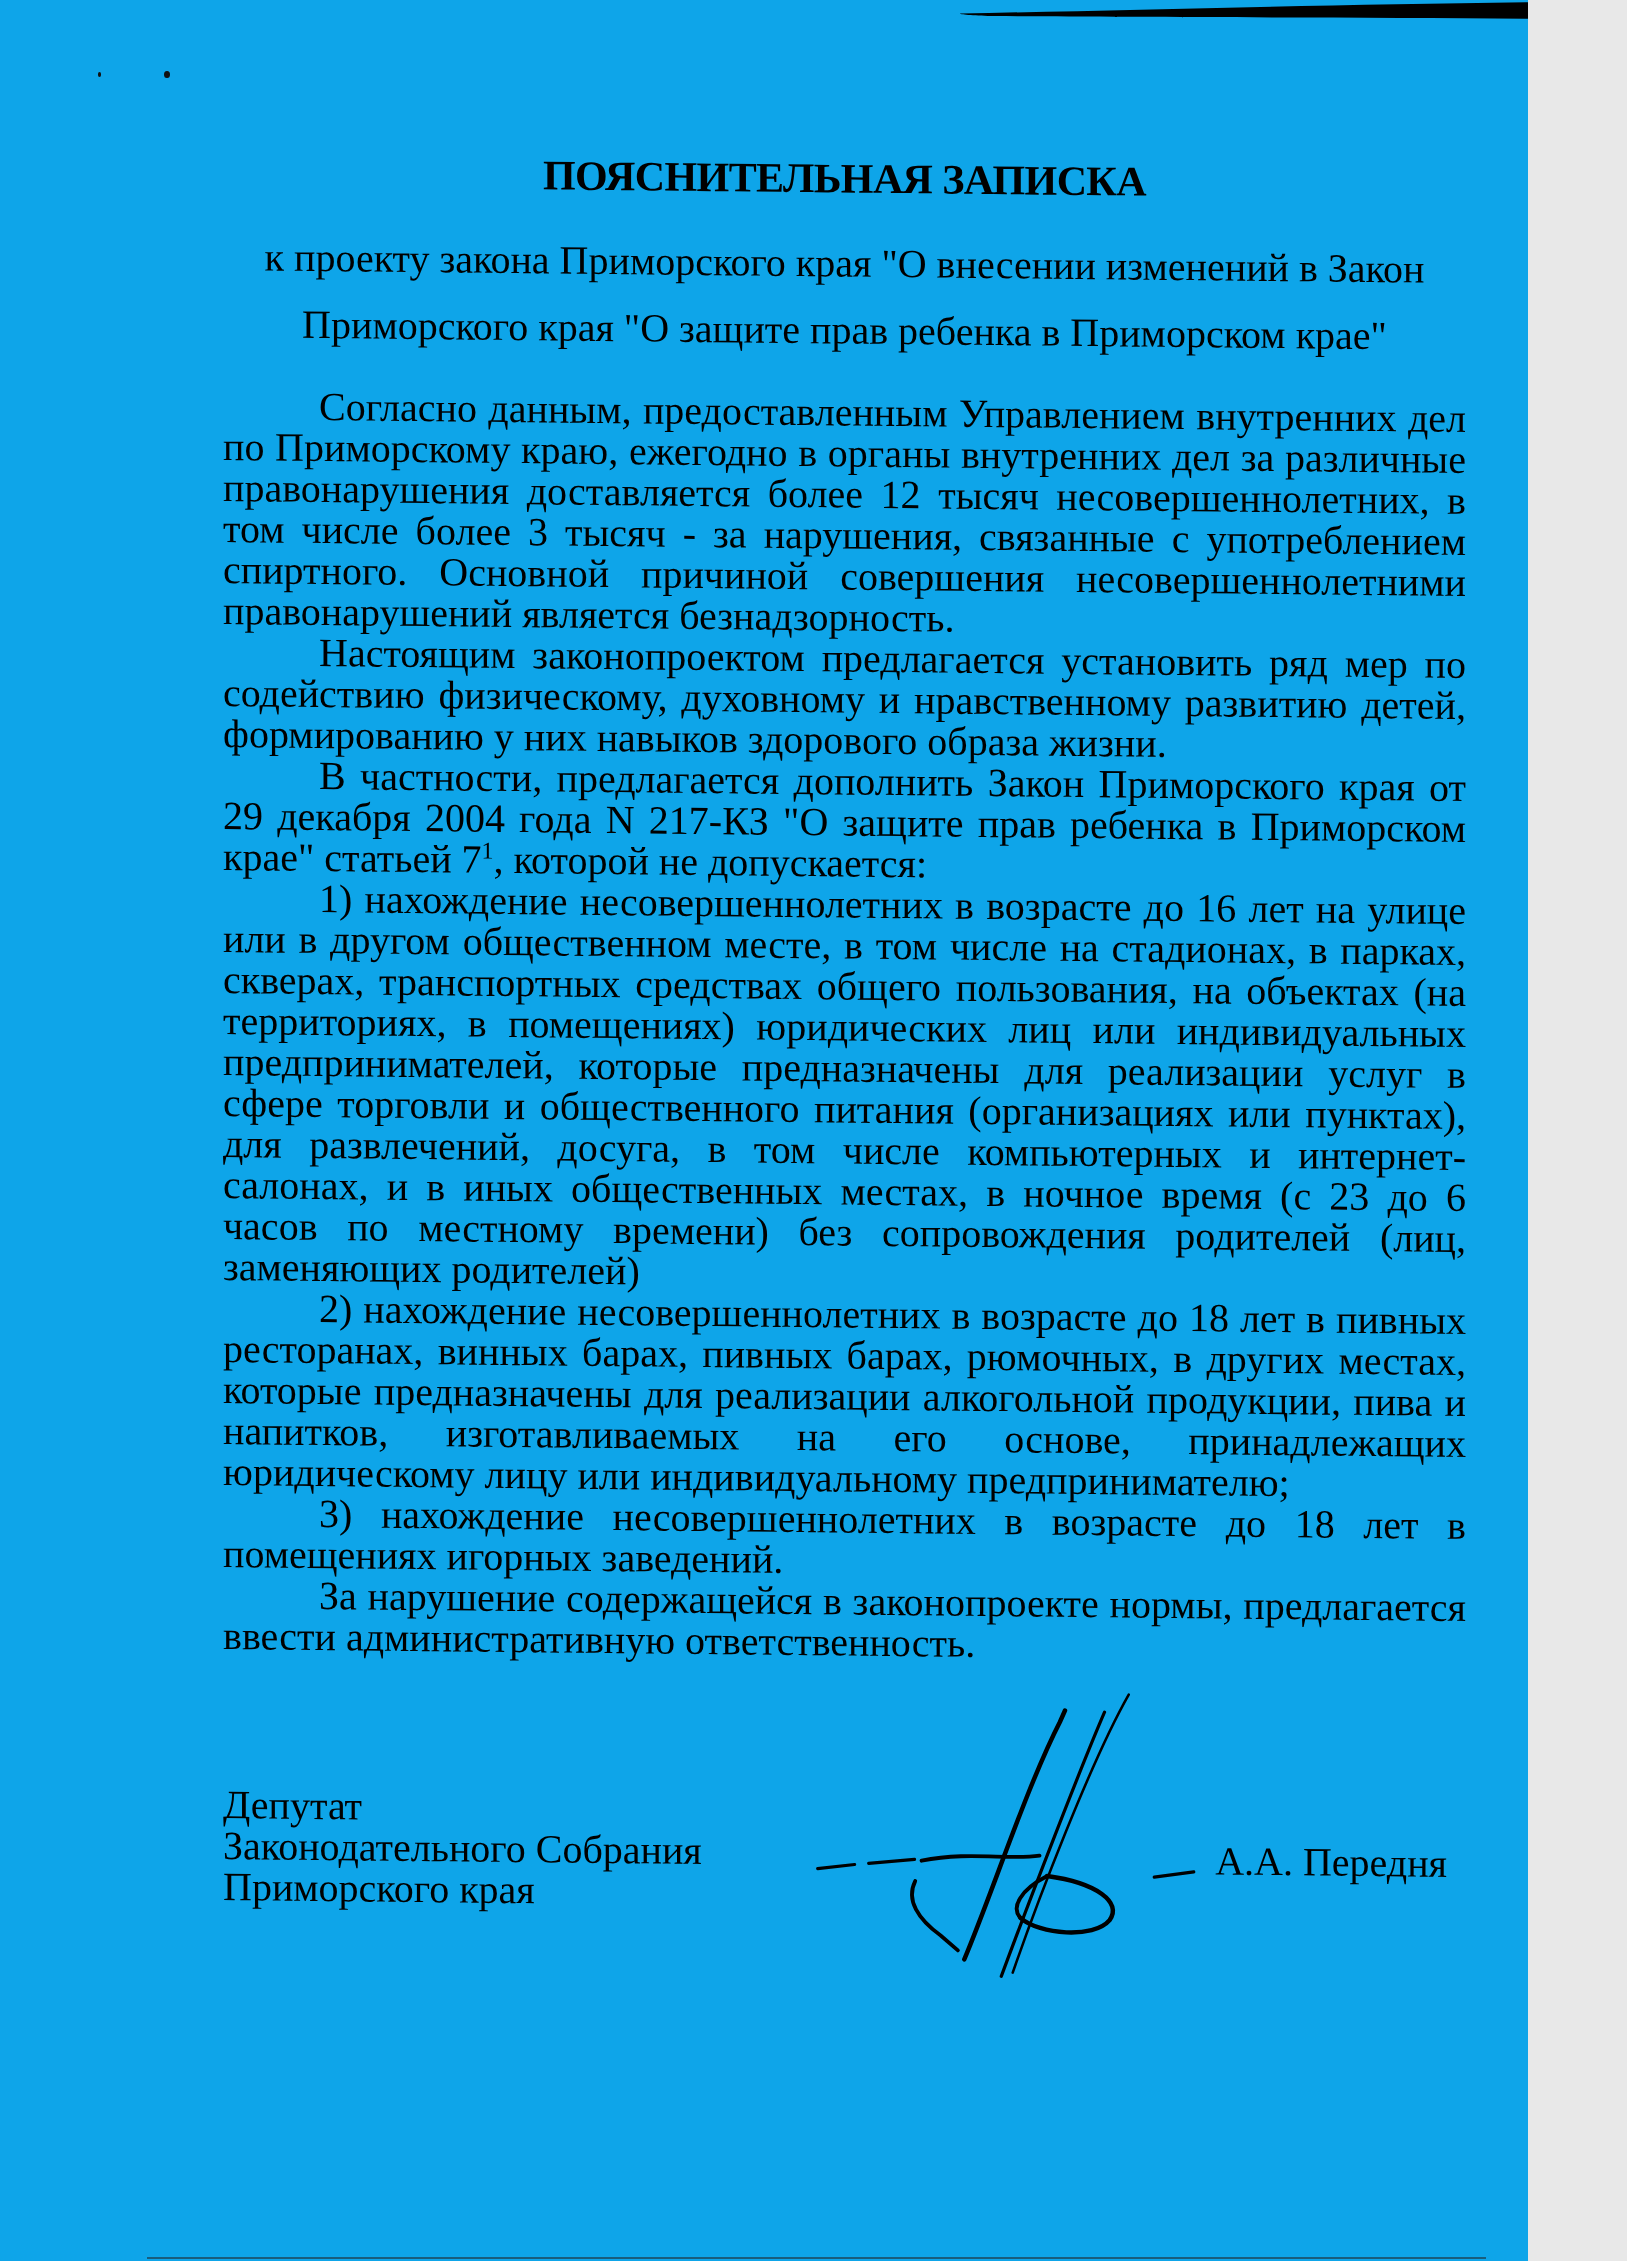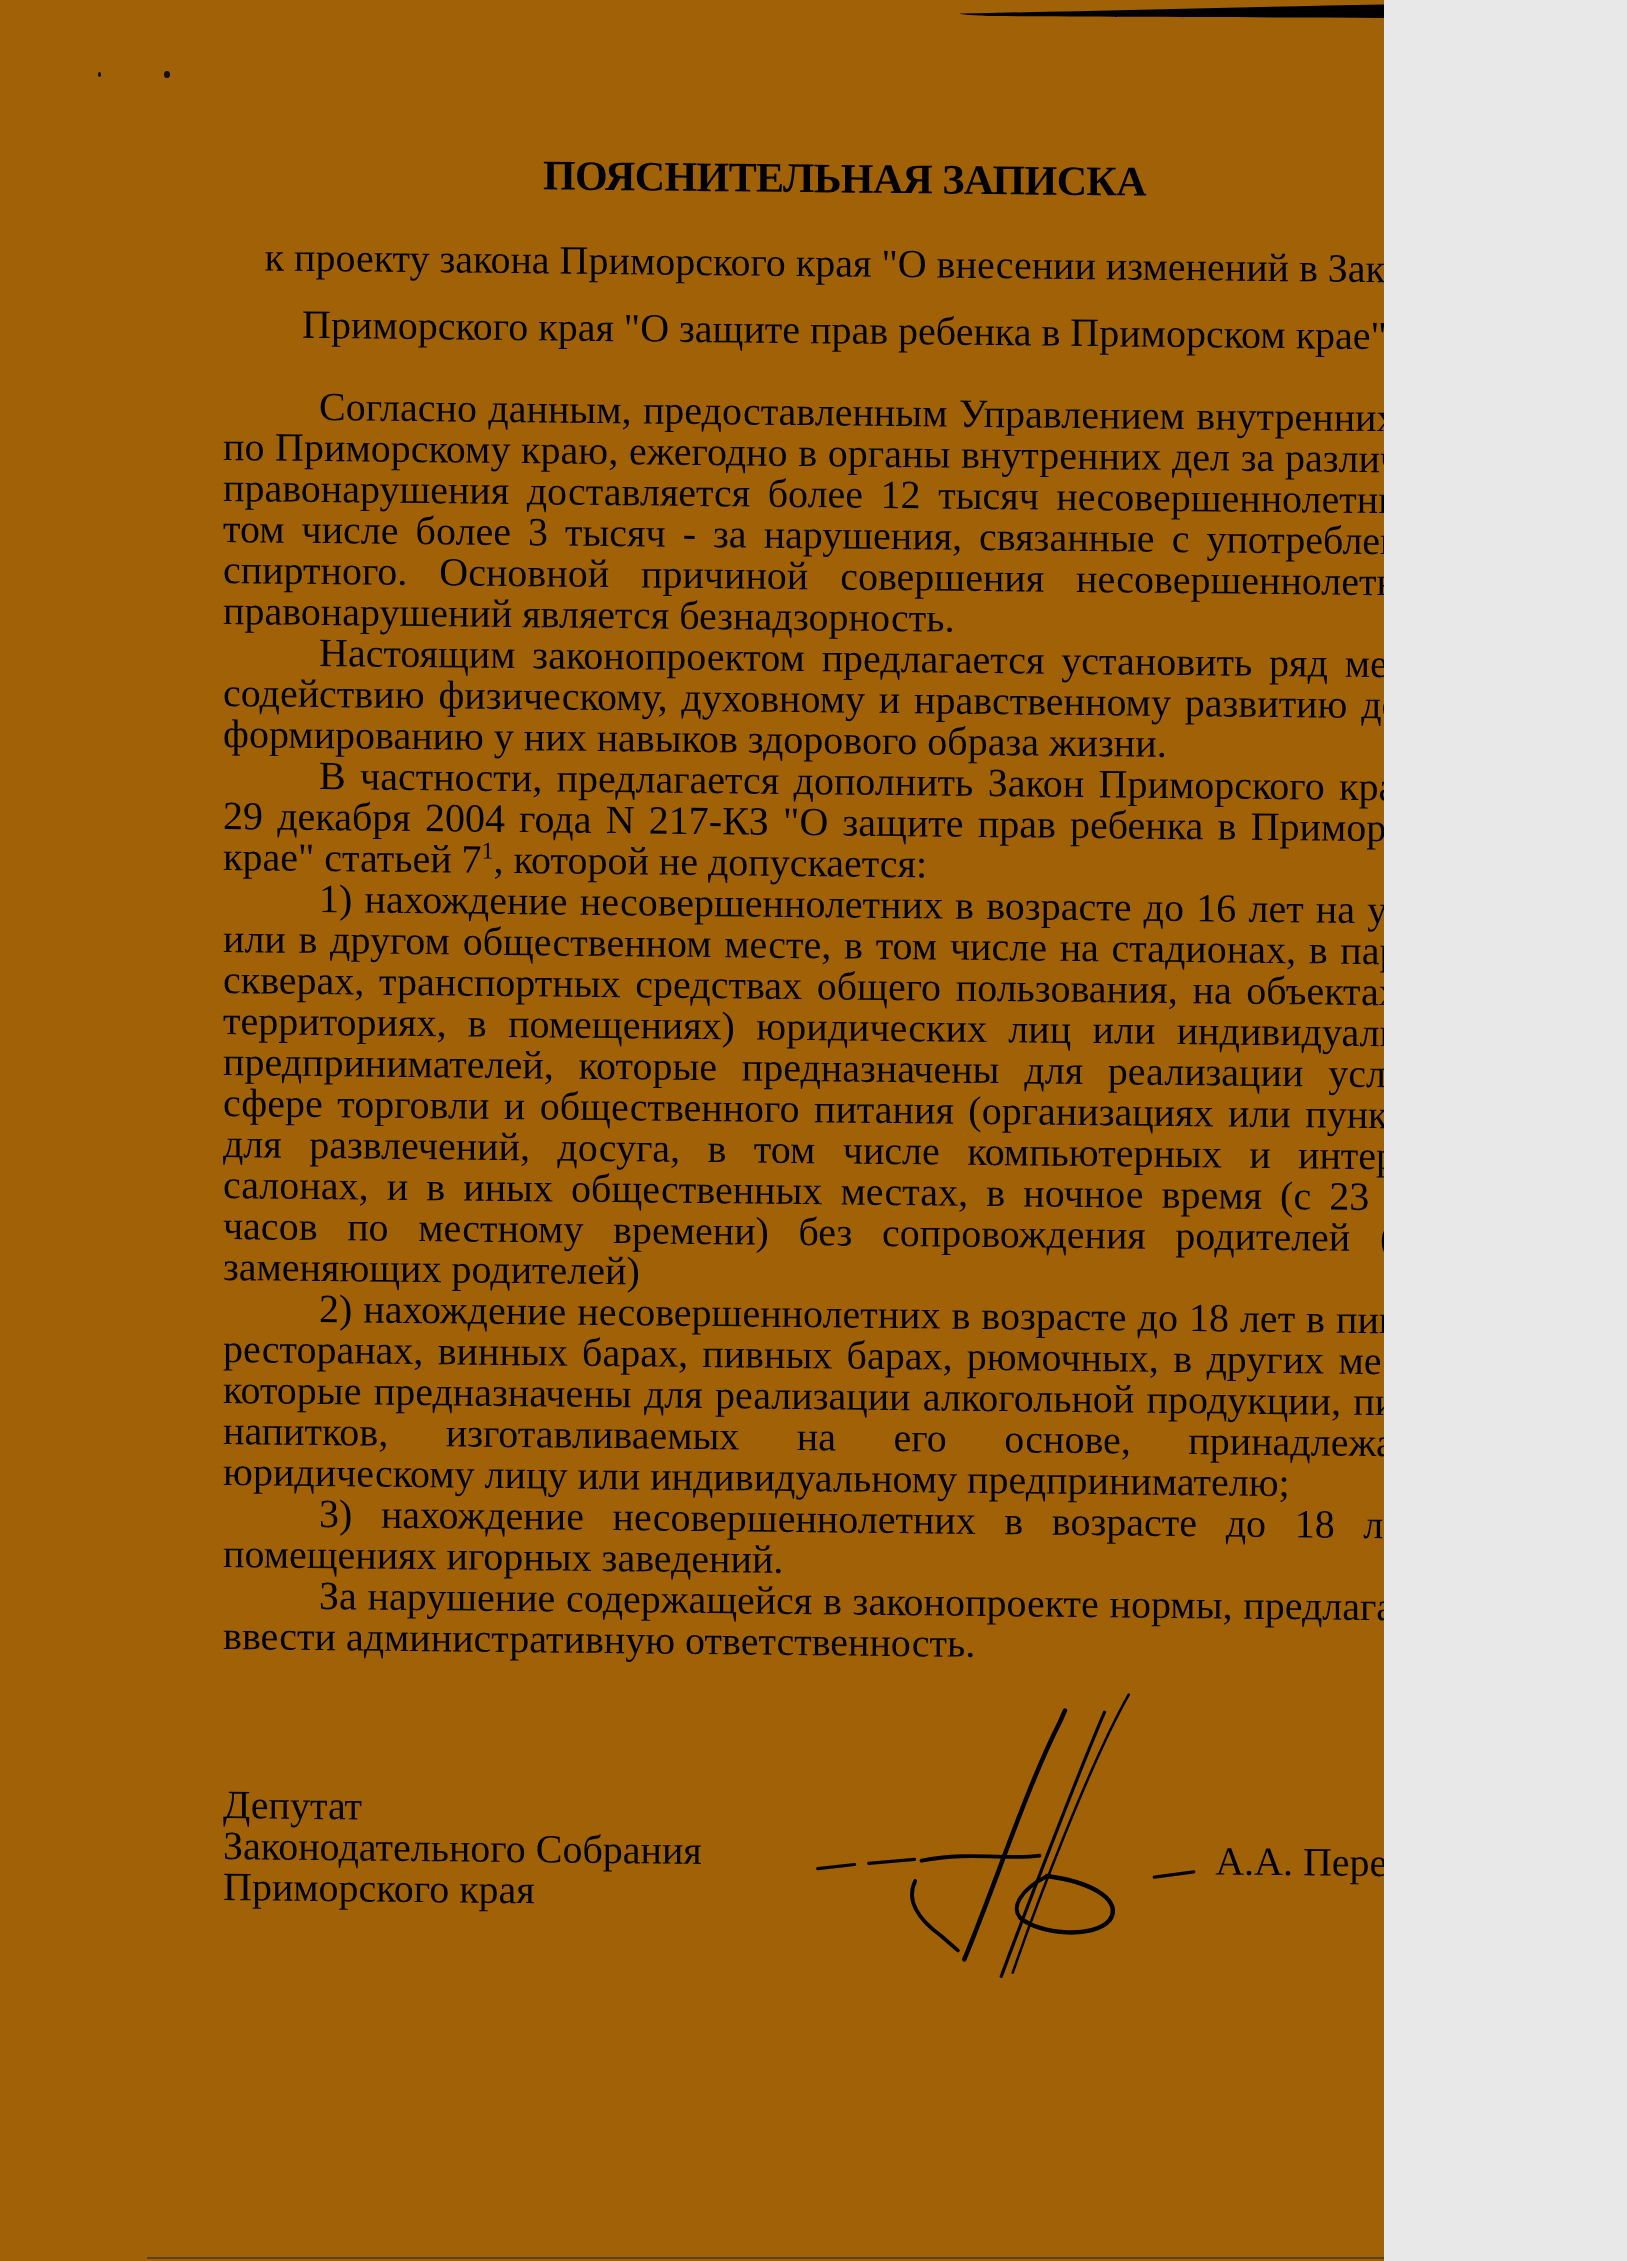--- a/index.html
+++ b/index.html
@@ -2,23 +2,23 @@
 <html style="font-size:10.2px"><head>
 <meta charset="utf-8">
 <style>
   html, body {
     margin: 0;
     padding: 0;
     background: #e8e8e8;
   }
   .page {
     position: relative;
-    width: 1384px;
+    width: 1528px;
     height: 2261px;
-    background: #a16207;
+    background: #0ea5e9;
     overflow: hidden;
     font-family: "Liberation Serif", serif;
     color: #000;
   }
   
   .streak-svg {
     position: absolute;
     top: 0; left: 0;
     width: 1628px; height: 45px;
   }

